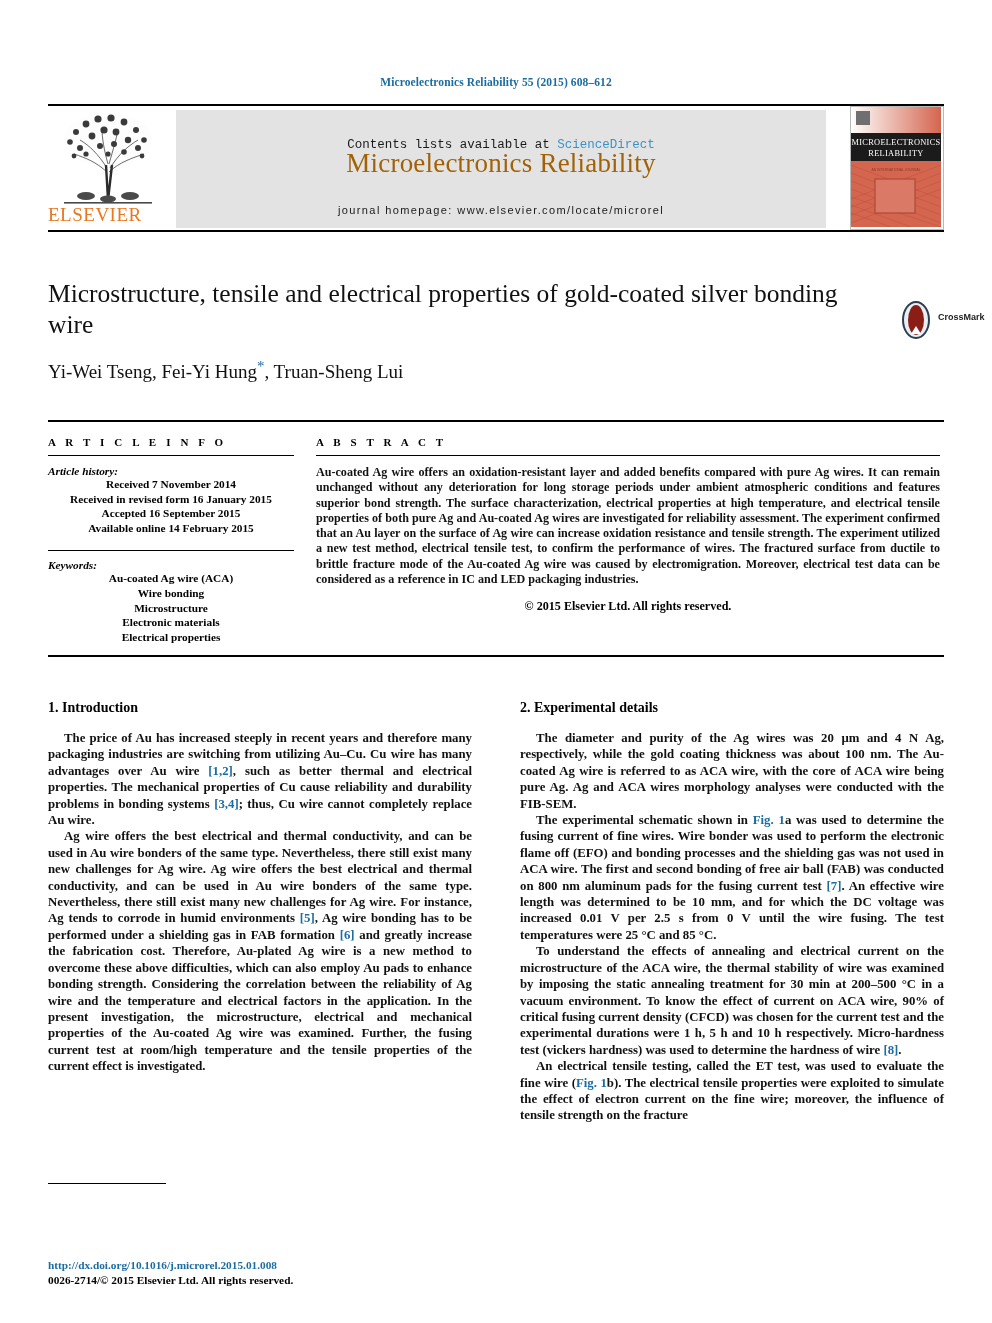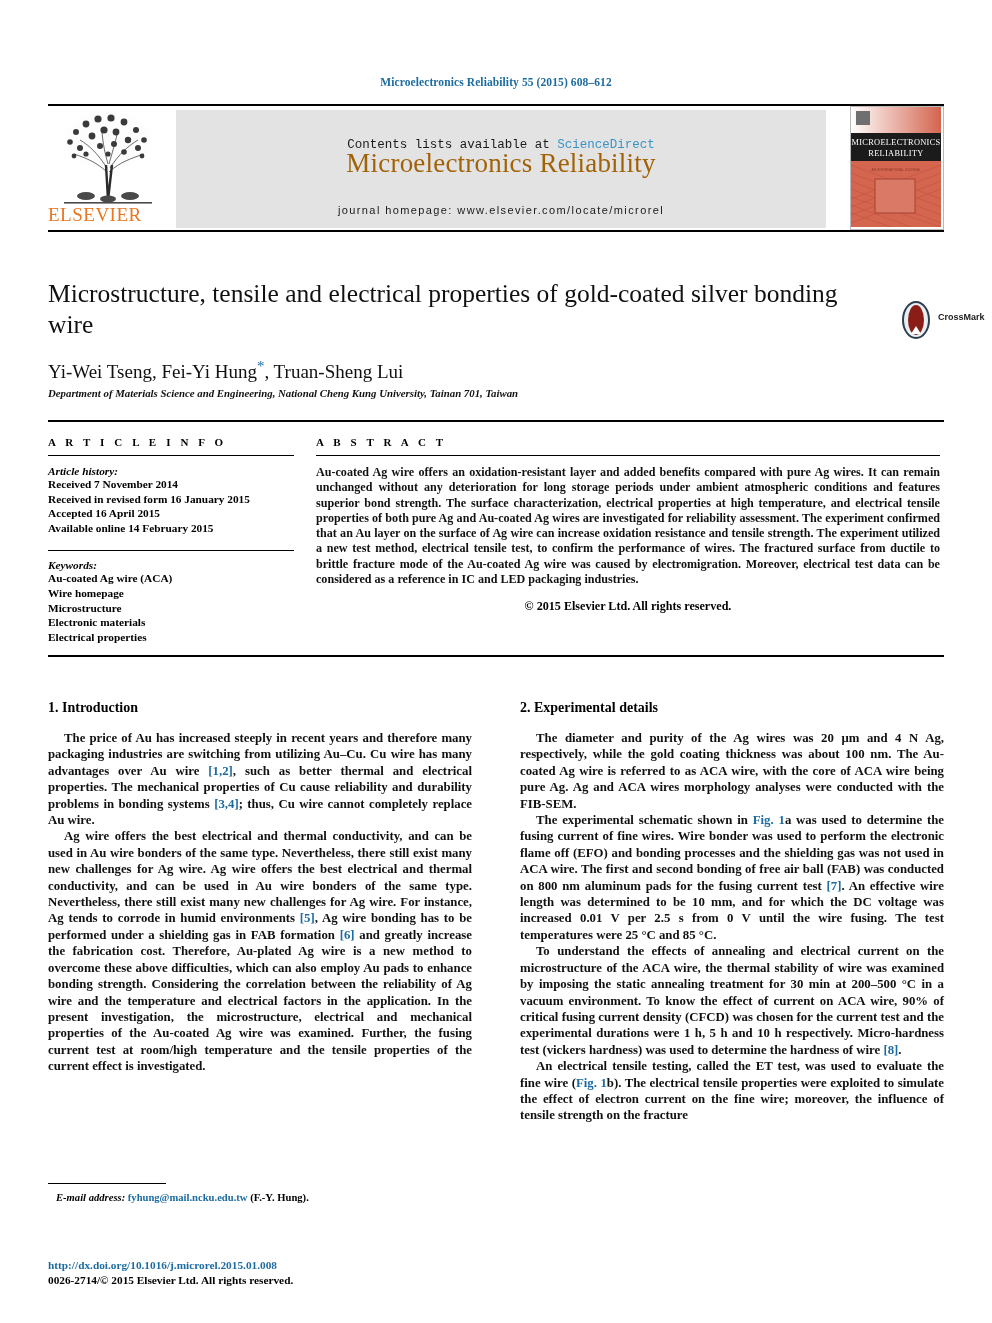--- a/index.html
+++ b/index.html
@@ -185,21 +185,21 @@
     font-family: "Liberation Serif", serif;
     font-weight: bold;
     font-size: 11px;
     letter-spacing: 3.6px;
     color: #000;
     margin-bottom: 7px;
   }
   .hr-thin { border-top: 1px solid #000; margin: 0 0 9px 0; }
 
   .it-label { font-style: italic; font-weight: bold; font-size: 11.3px; }
-  .info-line { font-size: 11.3px; line-height: 14.6px; font-weight: bold; }
+  .info-line { font-size: 11.3px; line-height: 14.6px; font-weight: bold; text-align: center; }
   .kw-gap { height: 15px; }
   .kw-rule { border-top: 1px solid #000; margin-bottom: 8px; }
 
   .abs-text {
     font-size: 12.1px;
     line-height: 15.3px;
     text-align: justify;
     font-weight: bold;
     color: #111;
   }
@@ -360,48 +360,47 @@
         <text x="45" y="64" text-anchor="middle" fill="#8d3a2c" font-family="Liberation Sans, sans-serif" font-size="3.4">AN INTERNATIONAL JOURNAL</text>
       </svg>
     </div>
   </div>
 
   <div class="title-block">
     <h1 class="art-title">Microstructure, tensile and electrical properties of gold-coated silver bonding wire</h1>
     <div class="authors">
       <span>Yi-Wei Tseng, Fei-Yi Hung</span><span class="star">*</span><span>, Truan-Sheng Lui</span>
     </div>
-    <div class="affil">Department of Materials Science and Engineering, National Cheng Kung University, Tainan 701, Taiwan</div>
   </div>
 
   <div class="crossmark">
     <svg width="40" height="40" viewBox="0 0 40 40">
       <ellipse cx="20" cy="20" rx="13" ry="18" fill="#e9eef3" stroke="#2c3e50" stroke-width="2"></ellipse>
       <ellipse cx="20" cy="20" rx="8" ry="15" fill="#8b1d17"></ellipse>
       <path d="M20 26 L15 34 L25 34 Z" fill="#ffffff"></path>
     </svg>
     <span class="crossmark-label">CrossMark</span>
   </div>
 
   <div class="infoabs">
     <div class="hr-thick"></div>
     <div class="cols">
       <div class="col-info">
         <div class="sec-head">A R T I C L E    I N F O</div>
         <div class="hr-thin"></div>
         <div class="it-label">Article history:</div>
         <div class="info-line">Received 7 November 2014</div>
         <div class="info-line">Received in revised form 16 January 2015</div>
-        <div class="info-line">Accepted 16 April 2015</div>
+        <div class="info-line">Accepted 16 September 2015</div>
         <div class="info-line">Available online 14 February 2015</div>
         <div class="kw-gap"></div>
         <div class="kw-rule"></div>
         <div class="it-label">Keywords:</div>
         <div class="info-line">Au-coated Ag wire (ACA)</div>
-        <div class="info-line">Wire homepage</div>
+        <div class="info-line">Wire bonding</div>
         <div class="info-line">Microstructure</div>
         <div class="info-line">Electronic materials</div>
         <div class="info-line">Electrical properties</div>
       </div>
 
       <div class="col-abs">
         <div class="sec-head">A B S T R A C T</div>
         <div class="hr-thin"></div>
         <div class="abs-text">Au-coated Ag wire offers an oxidation-resistant layer and added benefits compared with pure Ag wires. It can remain unchanged without any deterioration for long storage periods under ambient atmospheric conditions and features superior bond strength. The surface characterization, electrical properties at high temperature, and electrical tensile properties of both pure Ag and Au-coated Ag wires are investigated for reliability assessment. The experiment confirmed that an Au layer on the surface of Ag wire can increase oxidation resistance and tensile strength. The experiment utilized a new test method, electrical tensile test, to confirm the performance of wires. The fractured surface from ductile to brittle fracture mode of the Au-coated Ag wire was caused by electromigration. Moreover, electrical test data can be considered as a reference in IC and LED packaging industries.</div>
         <div class="abs-copy">© 2015 Elsevier Ltd. All rights reserved.</div>
@@ -425,25 +424,20 @@
           <div class="para"><span>The diameter and purity of the Ag wires was 20 μm and 4 N Ag, respectively, while the gold coating thickness was about 100 nm. The Au-coated Ag wire is referred to as ACA wire, with the core of ACA wire being pure Ag. Ag and ACA wires morphology analyses were conducted with the FIB-SEM.</span></div>
           <div class="para"><span>The experimental schematic shown in </span><span class="ref">Fig. 1</span><span>a was used to determine the fusing current of fine wires. Wire bonder was used to perform the electronic flame off (EFO) and bonding processes and the shielding gas was not used in ACA wire. The first and second bonding of free air ball (FAB) was conducted on 800 nm aluminum pads for the fusing current test </span><span class="ref">[7]</span><span>. An effective wire length was determined to be 10 mm, and for which the DC voltage was increased 0.01 V per 2.5 s from 0 V until the wire fusing. The test temperatures were 25 °C and 85 °C.</span></div>
           <div class="para"><span>To understand the effects of annealing and electrical current on the microstructure of the ACA wire, the thermal stability of wire was examined by imposing the static annealing treatment for 30 min at 200–500 °C in a vacuum environment. To know the effect of current on ACA wire, 90% of critical fusing current density (CFCD) was chosen for the current test and the experimental durations were 1 h, 5 h and 10 h respectively. Micro-hardness test (vickers hardness) was used to determine the hardness of wire </span><span class="ref">[8]</span><span>.</span></div>
           <div class="para"><span>An electrical tensile testing, called the ET test, was used to evaluate the fine wire (</span><span class="ref">Fig. 1</span><span>b). The electrical tensile properties were exploited to simulate the effect of electron current on the fine wire; moreover, the influence of tensile strength on the fracture</span></div>
         </div>
     </div>
   </div>
 
   <div class="footnote">
     <div class="fn-rule"></div>
-    <div class="fn-line">
-      <span class="em">E-mail address:</span>
-      <span class="link">fyhung@mail.ncku.edu.tw</span>
-      <span>(F.-Y. Hung).</span>
-    </div>
   </div>
 
   <div class="doi-block">
     <div class="doi">http://dx.doi.org/10.1016/j.microrel.2015.01.008</div>
     <div>0026-2714/© 2015 Elsevier Ltd. All rights reserved.</div>
   </div>
 
 </div>
 
 </body></html>

